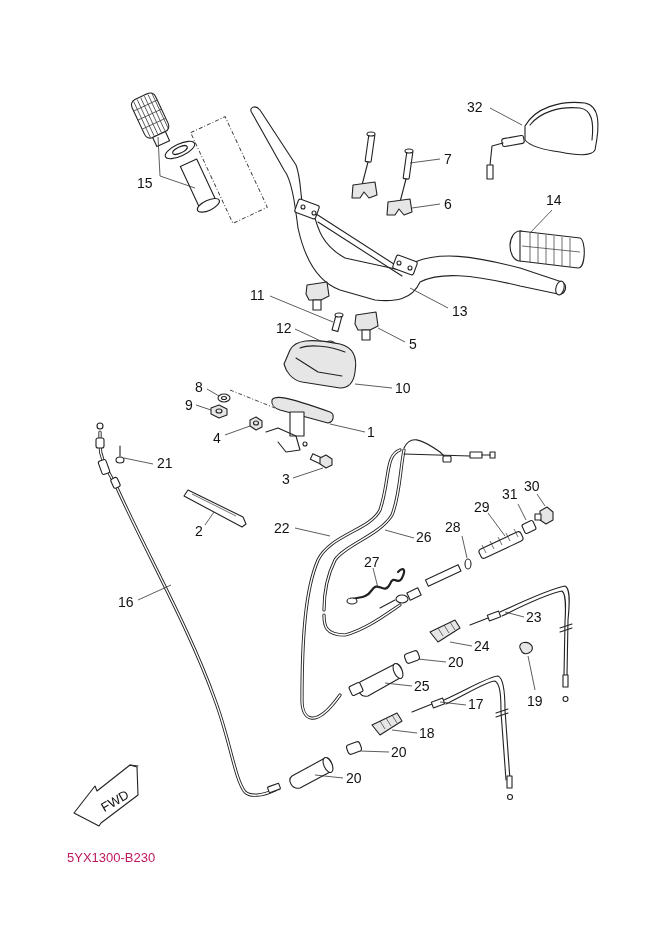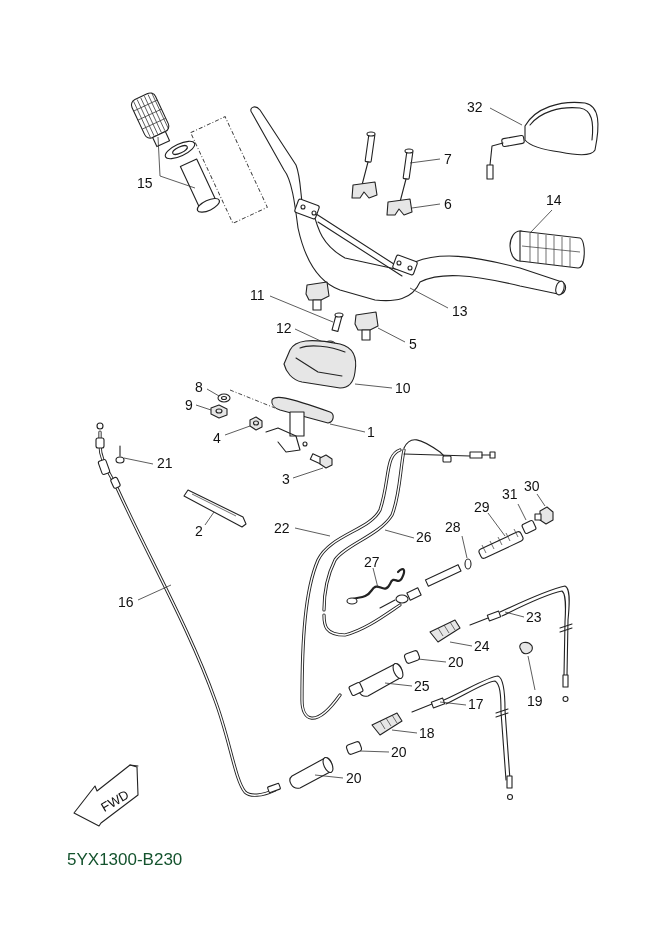--- a/index.html
+++ b/index.html
@@ -6,21 +6,21 @@
   body { width: 661px; height: 935px; position: relative; overflow: hidden; font-family: "Liberation Sans", sans-serif; }
   #diagram { position: absolute; left: 0; top: 0; width: 661px; height: 935px; }
   .part { fill: #ffffff; stroke: #222222; stroke-width: 1.1; stroke-linejoin: round; stroke-linecap: round; }
   .partg { fill: #e6e6e6; stroke: #222222; stroke-width: 1.1; stroke-linejoin: round; }
   .line { fill: none; stroke: #222222; stroke-width: 1.1; stroke-linecap: round; stroke-linejoin: round; }
   .cable { fill: none; stroke: #222222; stroke-width: 3.2; stroke-linecap: round; stroke-linejoin: round; }
   .cable-in { fill: none; stroke: #ffffff; stroke-width: 1.4; stroke-linecap: round; stroke-linejoin: round; }
   .leader { fill: none; stroke: #333333; stroke-width: 0.8; }
   .dash { fill: none; stroke: #333333; stroke-width: 0.9; stroke-dasharray: 4 2 1 2; }
   .label { font-family: "Liberation Sans", sans-serif; font-size: 14px; fill: #111111; }
-  .code { position: absolute; left: 67px; top: 850px; font-size: 17px; color: #14532d; font-family: "Liberation Sans", sans-serif; text-align: center; }
+  .code { position: absolute; left: 67px; top: 850px; font-size: 13px; color: #be185d; font-family: "Liberation Sans", sans-serif; text-align: center; }
   .knurl { stroke: #333; stroke-width: 0.7; }
 </style>
 </head>
 <body>
 
 <svg id="diagram" viewBox="0 0 661 935" xmlns="http://www.w3.org/2000/svg">
 
   <g>
     <g transform="rotate(-25 150 120)">
       <rect class="part" x="139" y="95" width="26" height="42" rx="6"></rect>

